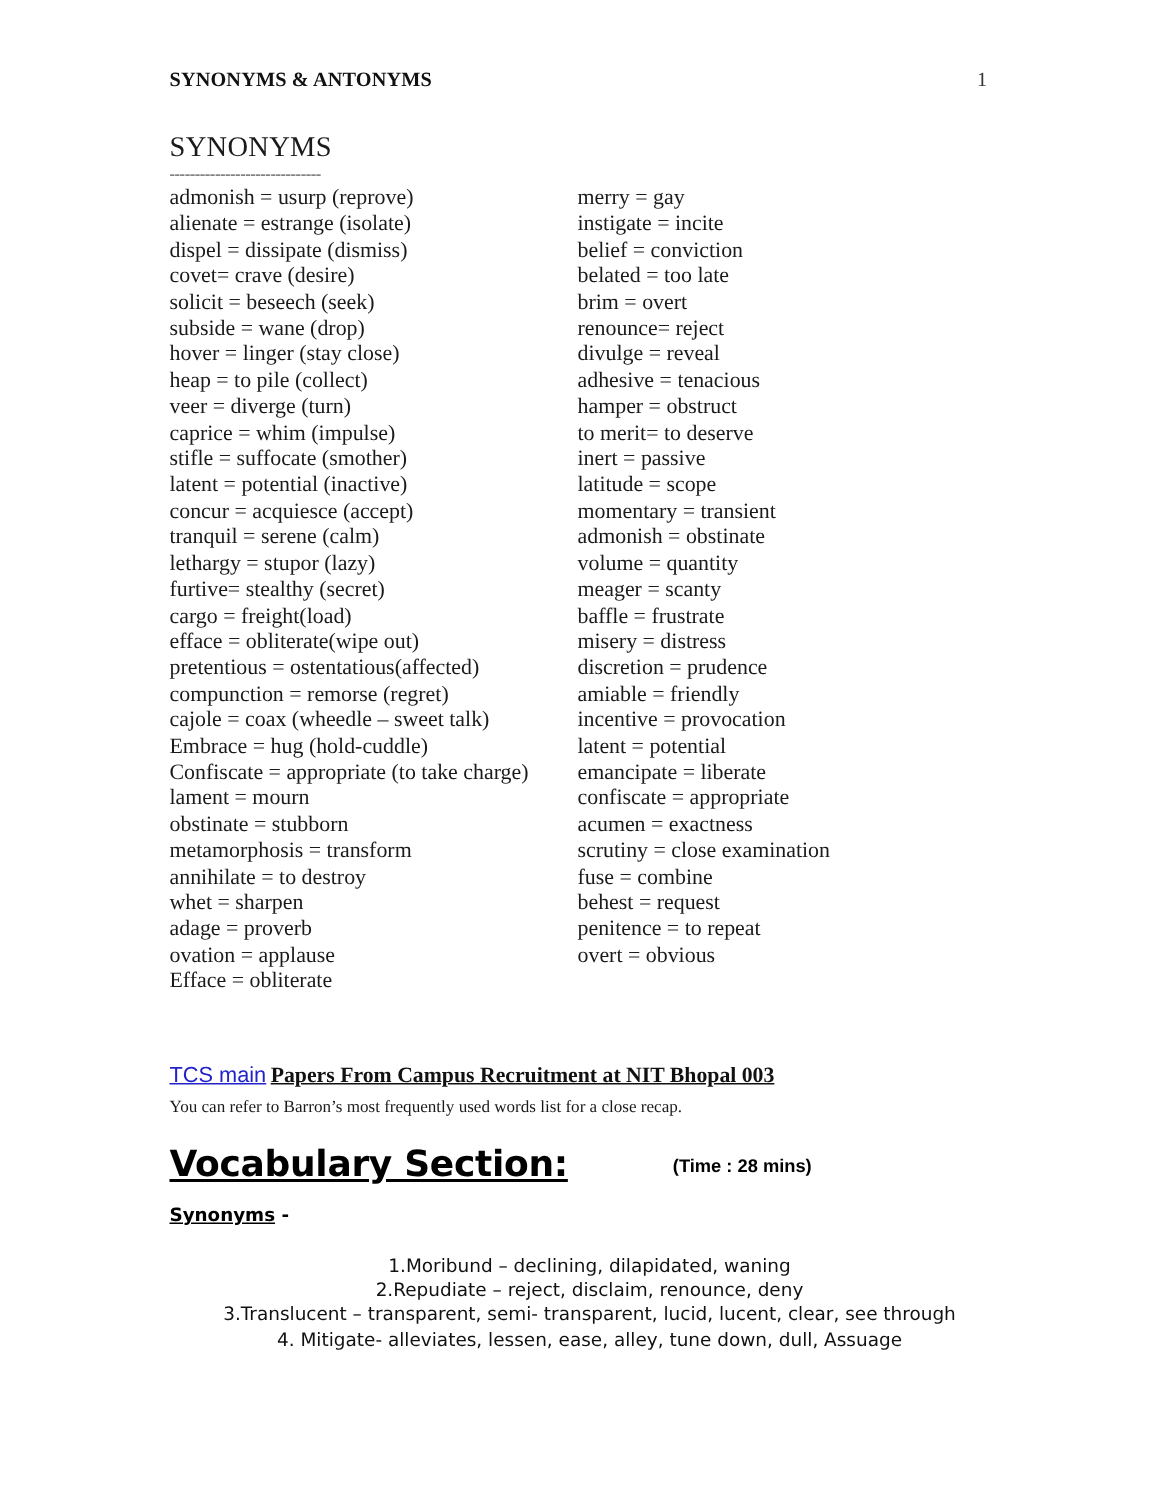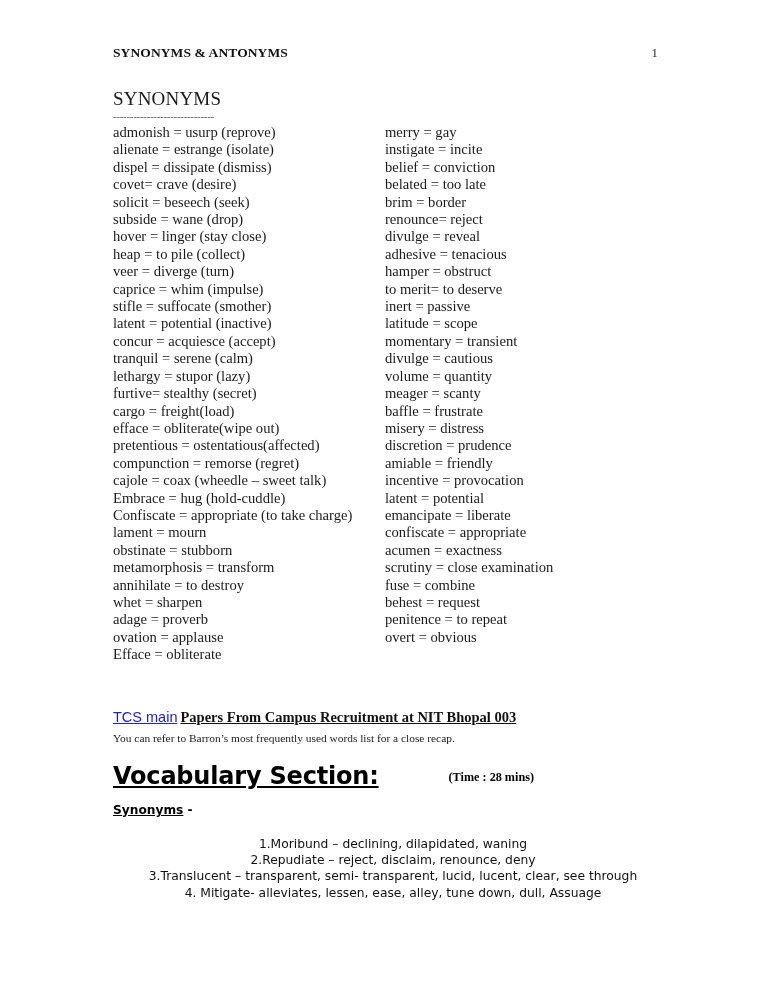--- a/index.html
+++ b/index.html
@@ -134,21 +134,21 @@
   }
   .vocab-title {
     font-family: "DejaVu Sans", "Liberation Sans", sans-serif;
     font-size: 24px;
     font-weight: bold;
     color: #000000;
     text-decoration: underline;
     letter-spacing: -0.2px;
   }
   .vocab-time {
-    font-family: Liberation Serif, serif;
+    font-family: Liberation Sans, sans-serif;
     font-size: 12.2px;
     font-weight: bold;
     color: #000000;
     margin-left: 70px;
     position: relative;
     top: -3px;
   }
 
   
   .syn-sublabel {
@@ -222,30 +222,30 @@
         <div class="syn-line">whet = sharpen</div>
         <div class="syn-line">adage = proverb</div>
         <div class="syn-line">ovation = applause</div>
         <div class="syn-line">Efface = obliterate</div>
       </div>
     <div class="syn-col right" id="col-right">
         <div class="syn-line">merry = gay</div>
         <div class="syn-line">instigate = incite</div>
         <div class="syn-line">belief = conviction</div>
         <div class="syn-line">belated = too late</div>
-        <div class="syn-line">brim = border</div>
+        <div class="syn-line">brim = overt</div>
         <div class="syn-line">renounce= reject</div>
         <div class="syn-line">divulge = reveal</div>
         <div class="syn-line">adhesive = tenacious</div>
         <div class="syn-line">hamper = obstruct</div>
         <div class="syn-line">to merit= to deserve</div>
         <div class="syn-line">inert = passive</div>
         <div class="syn-line">latitude = scope</div>
         <div class="syn-line">momentary = transient</div>
-        <div class="syn-line">divulge = cautious</div>
+        <div class="syn-line">admonish = obstinate</div>
         <div class="syn-line">volume = quantity</div>
         <div class="syn-line">meager = scanty</div>
         <div class="syn-line">baffle = frustrate</div>
         <div class="syn-line">misery = distress</div>
         <div class="syn-line">discretion = prudence</div>
         <div class="syn-line">amiable = friendly</div>
         <div class="syn-line">incentive = provocation</div>
         <div class="syn-line">latent = potential</div>
         <div class="syn-line">emancipate = liberate</div>
         <div class="syn-line">confiscate = appropriate</div>

